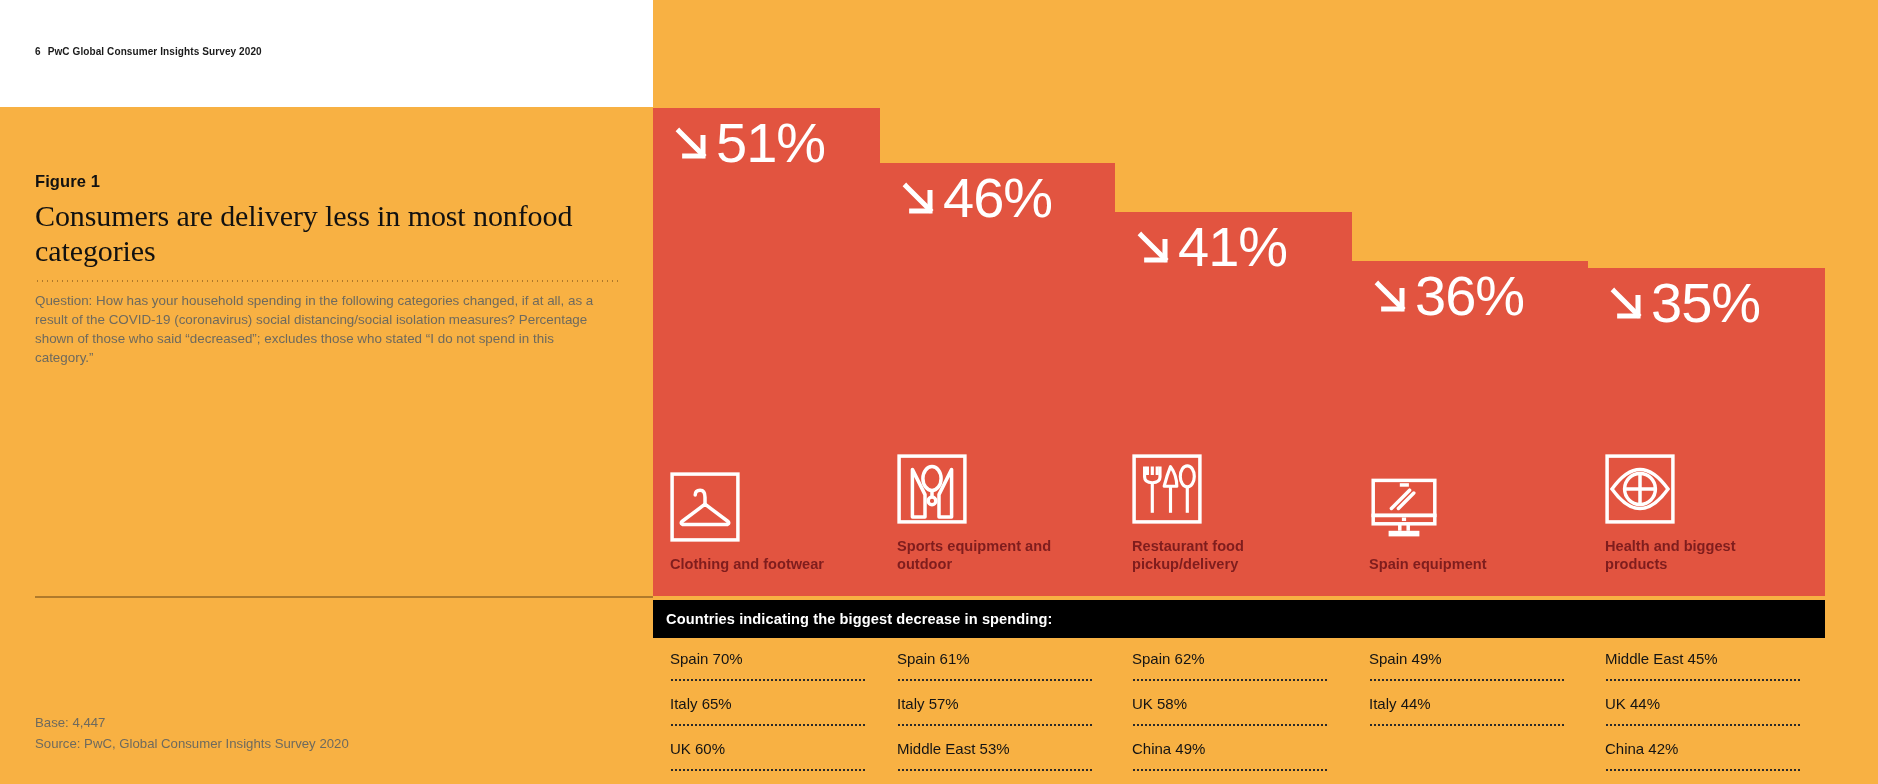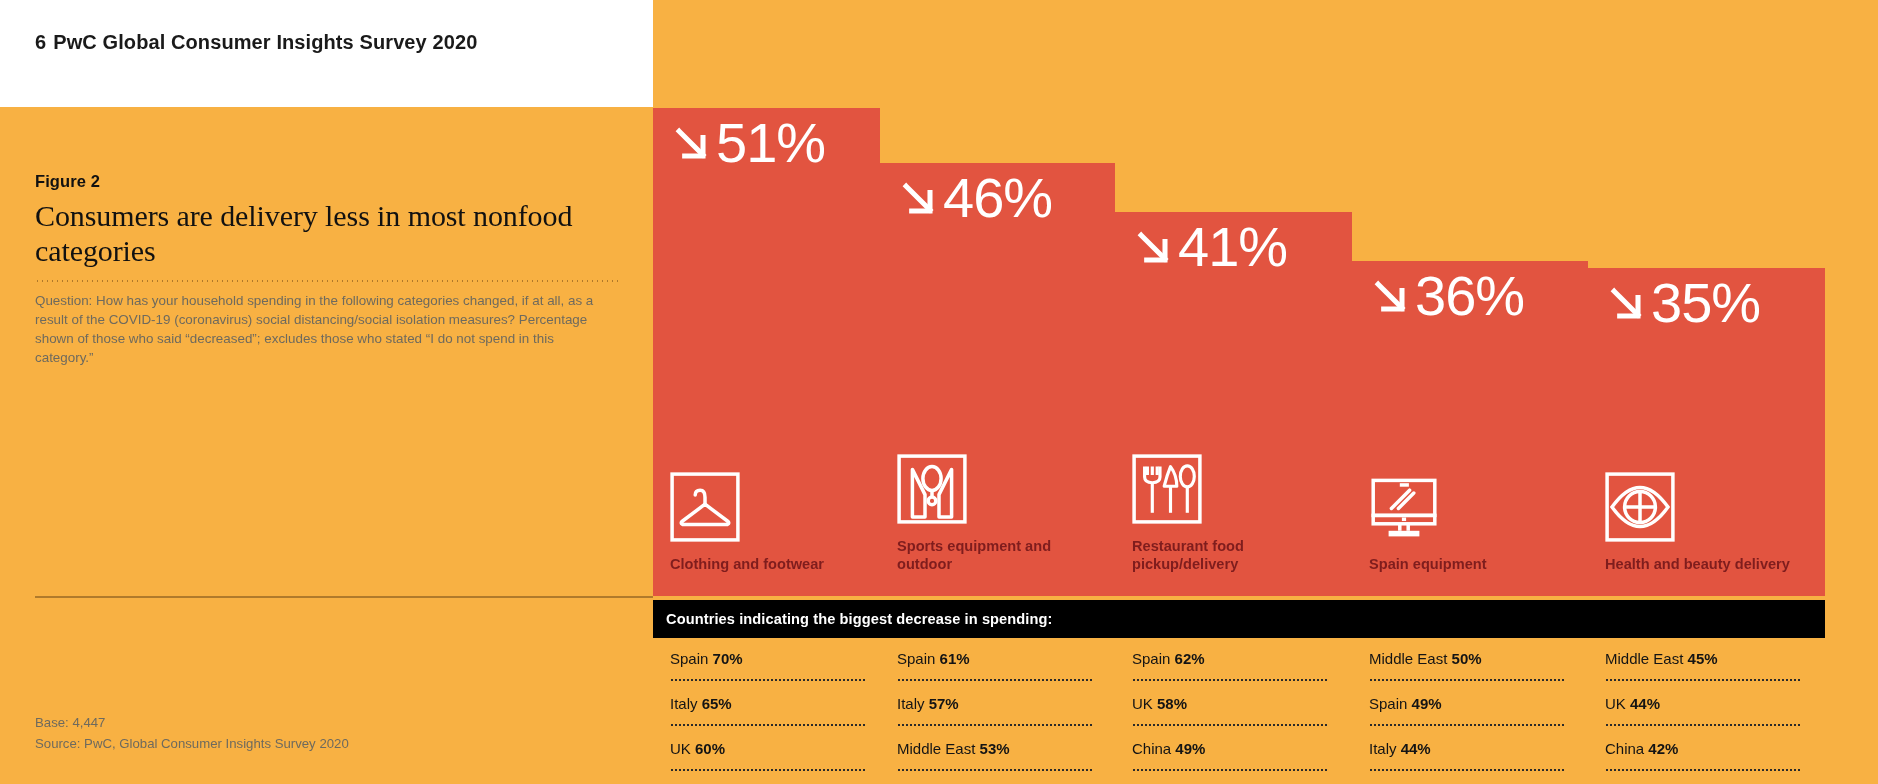--- a/index.html
+++ b/index.html
@@ -11,22 +11,22 @@
     position:relative;
   }
   .page{position:absolute;inset:0;}
 
   
   .masthead{
     position:absolute;left:0;top:0;width:653px;height:107px;
     background:#ffffff;
   }
   .masthead-text{
-    position:absolute;left:35px;top:31px;
-    font-size:20px;font-weight:bold;color:#1a1a1a;letter-spacing:.1px;
+    position:absolute;left:35px;top:46px;
+    font-size:10px;font-weight:bold;color:#1a1a1a;letter-spacing:.1px;
     white-space:nowrap;
   }
   .masthead-text .pg{margin-right:7px;}
 
   
   .caption{
     position:absolute;left:35px;top:172px;width:585px;
   }
   .fig-label{
     font-size:16.5px;font-weight:bold;color:#111;margin:0 0 8px 0;
@@ -89,40 +89,40 @@
   }
 
   
   .table{position:absolute;left:653px;top:638px;width:1225px;height:146px;}
   .tcol{position:absolute;top:0;width:212px;}
   .trow{height:45px;position:relative;}
   .trow .txt{
     position:absolute;left:0;top:12px;
     font-size:15px;color:#141414;white-space:nowrap;
   }
-  .trow .txt b{font-weight:bold;}
+  .trow .txt b{font-weight:normal;}
   .trow .sep{
     position:absolute;left:0;bottom:2px;width:196px;height:2px;
     background-image:radial-gradient(circle, #2a2a2a 0.85px, transparent 1px);
     background-size:4px 2px;background-repeat:repeat-x;
   }
 </style>
 </head>
 <body>
 
 <div class="page">
 
   <div class="masthead">
     <div class="masthead-text">
       <span class="pg">6</span><span>PwC Global Consumer Insights Survey 2020</span>
     </div>
   </div>
 
   <div class="caption">
-    <div class="fig-label">Figure 2</div>
+    <div class="fig-label">Figure 1</div>
     <h1 class="fig-title">Consumers are delivery less in most nonfood categories</h1>
     <div class="dot-rule"></div>
     <div class="question">Question: How has your household spending in the following categories changed, if at all, as a result of the COVID-19 (coronavirus) social distancing/social isolation measures? Percentage shown of those who said “decreased”; excludes those who stated “I do not spend in this category.”</div>
   </div>
 
   <div class="bottom-rule"></div>
   <div class="notes">
     <div>Base: 4,447</div>
     <div>Source: PwC, Global Consumer Insights Survey 2020</div>
   </div>
@@ -215,21 +215,21 @@
             </svg></div>
           <div class="lbl">Spain equipment</div>
         </div>
         <div class="cell" style="left: 952px; bottom: 22px;">
           <div class="ico"><svg viewBox="0 0 100 100">
               <rect x="3" y="3" width="94" height="94" fill="none" stroke="#fff" stroke-width="5"></rect>
               <path d="M10 50 Q30 22 50 22 Q70 22 90 50 Q70 78 50 78 Q30 78 10 50 Z" fill="none" stroke="#fff" stroke-width="5"></path>
               <circle cx="50" cy="50" r="22" fill="none" stroke="#fff" stroke-width="5"></circle>
               <path d="M28 50 L72 50 M50 28 L50 72" stroke="#fff" stroke-width="5" fill="none"></path>
             </svg></div>
-          <div class="lbl">Health and beauty delivery</div>
+          <div class="lbl">Health and biggest products</div>
         </div>
       </div>
   </div>
 
   <div class="banner">
     <span>Countries indicating the biggest decrease in spending:</span>
   </div>
 
   <div class="table" id="table">
       <div class="tcol" style="left: 17px;">
@@ -269,24 +269,20 @@
           <div class="txt"><span>UK </span><b>58%</b></div>
           <div class="sep"></div>
         </div>
         <div class="trow">
           <div class="txt"><span>China </span><b>49%</b></div>
           <div class="sep"></div>
         </div>
       </div>
       <div class="tcol" style="left: 716px;">
         <div class="trow">
-          <div class="txt"><span>Middle East </span><b>50%</b></div>
-          <div class="sep"></div>
-        </div>
-        <div class="trow">
           <div class="txt"><span>Spain </span><b>49%</b></div>
           <div class="sep"></div>
         </div>
         <div class="trow">
           <div class="txt"><span>Italy </span><b>44%</b></div>
           <div class="sep"></div>
         </div>
       </div>
       <div class="tcol" style="left: 952px;">
         <div class="trow">

